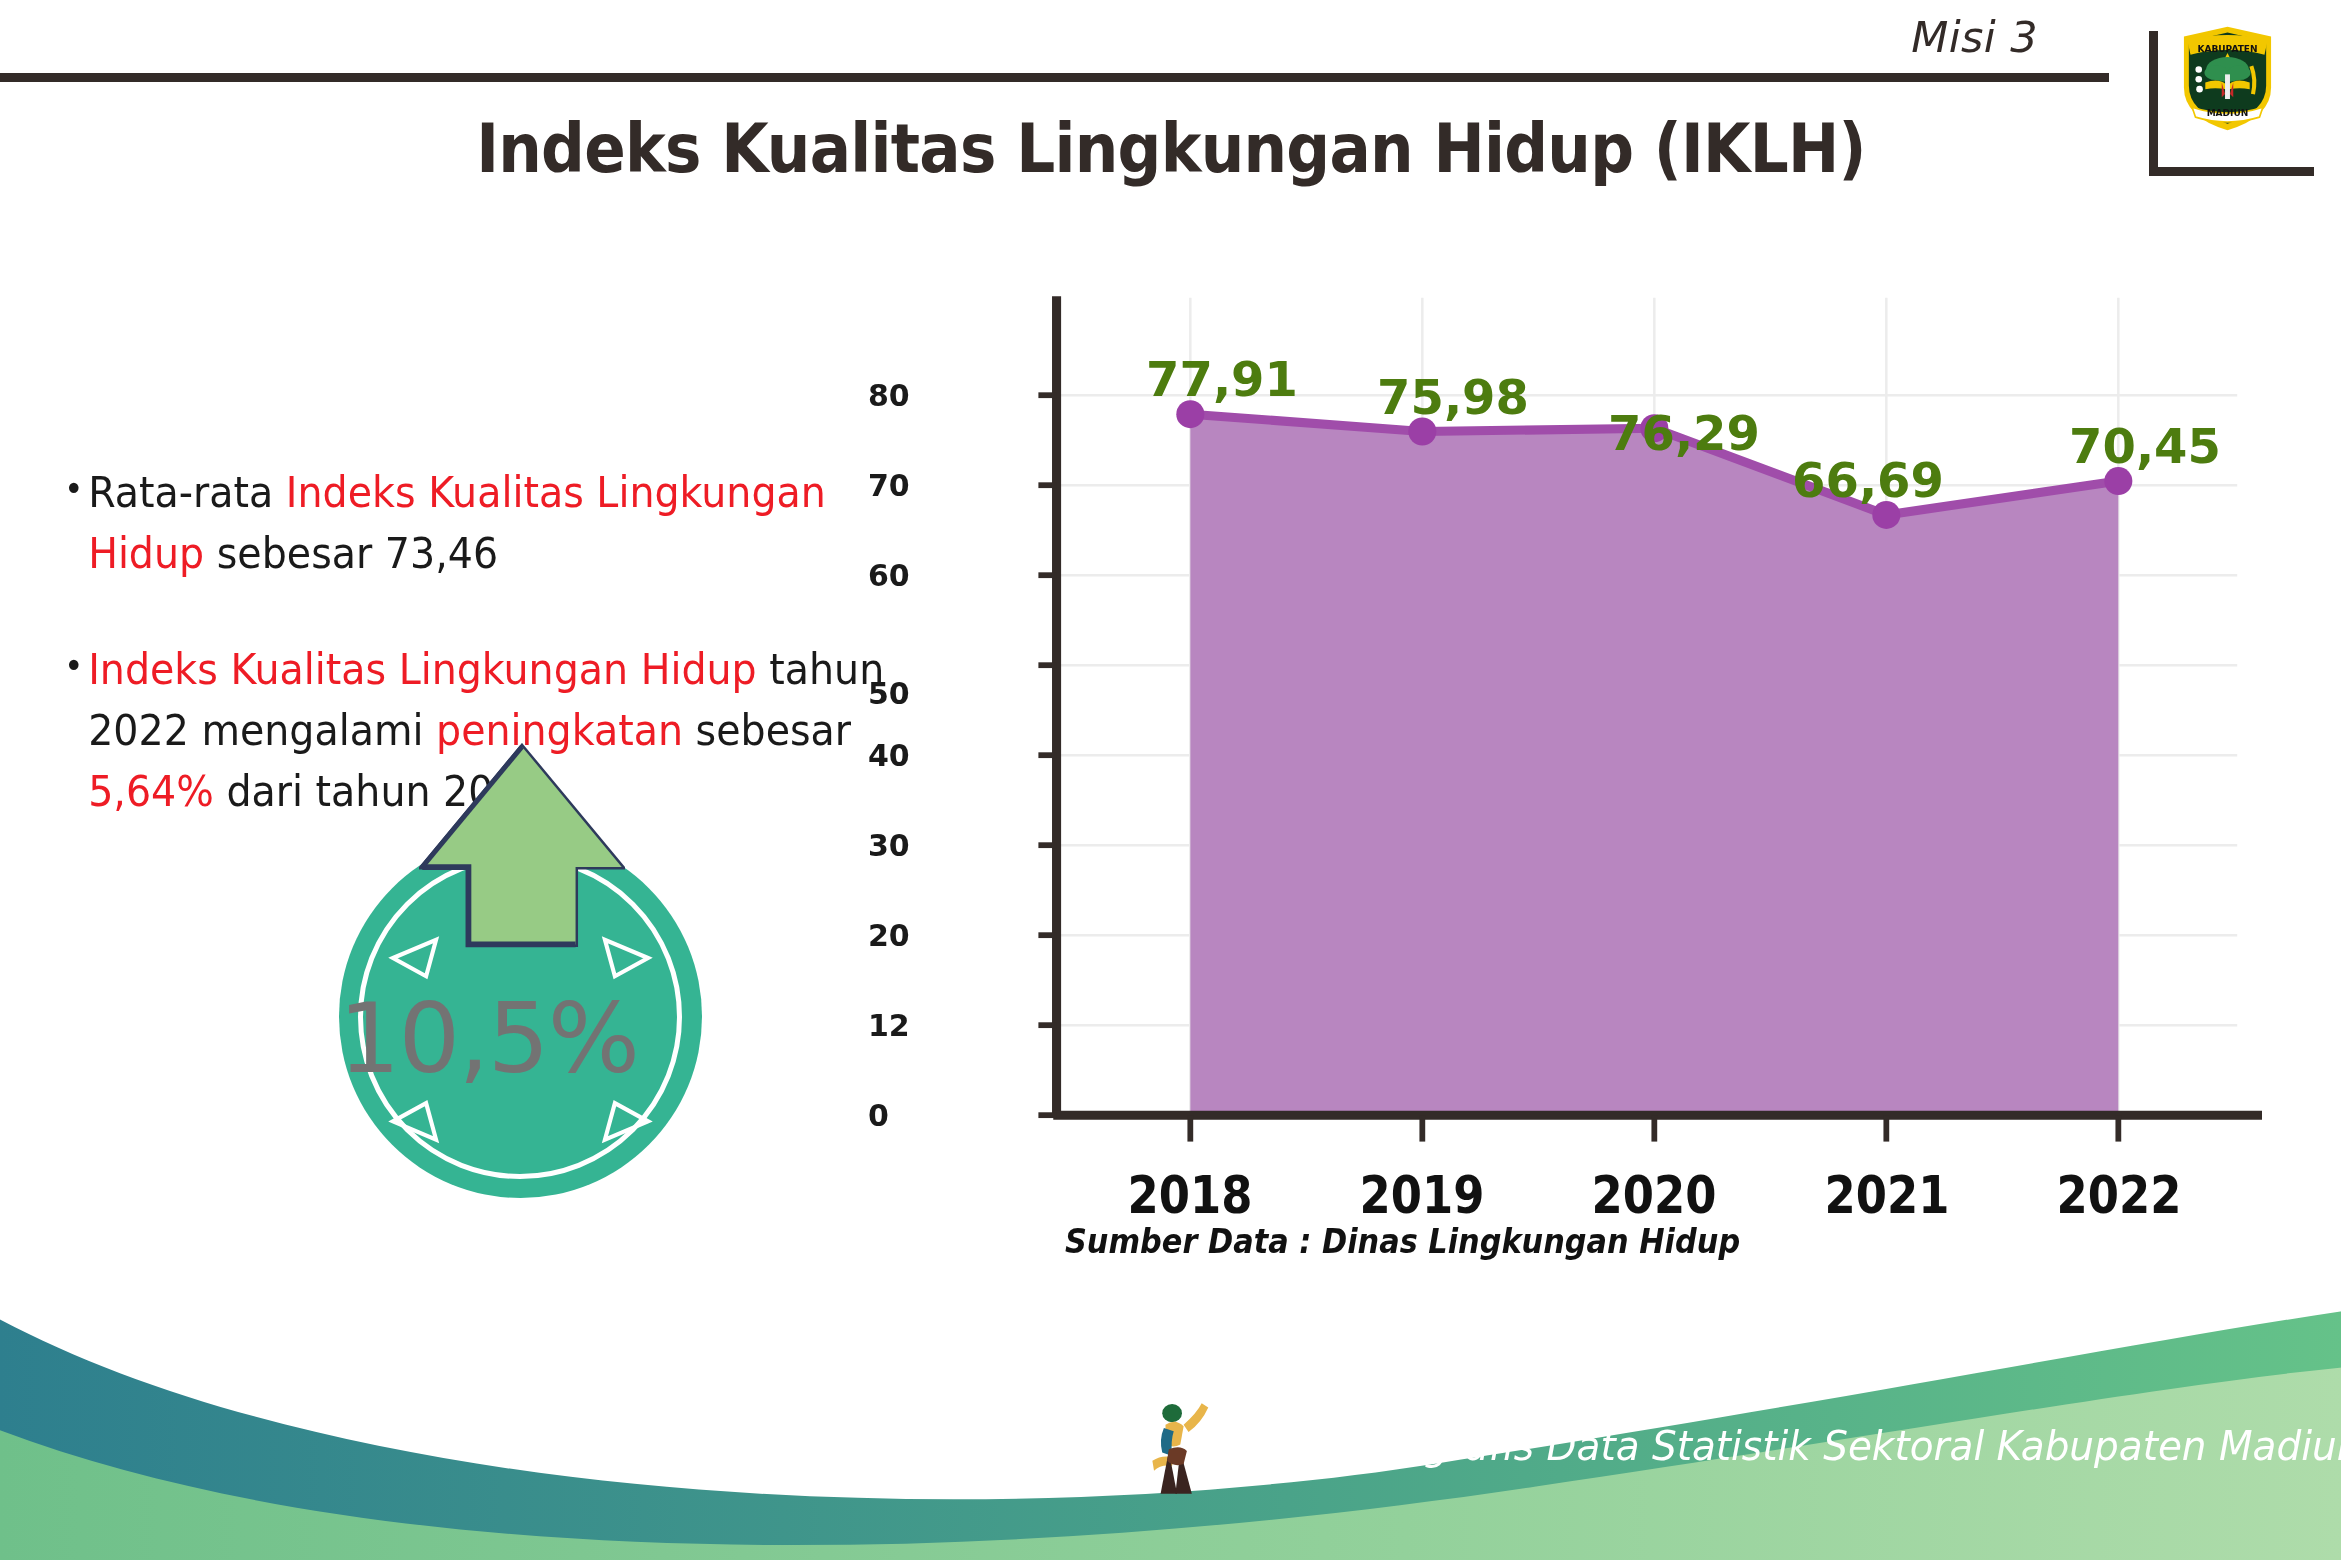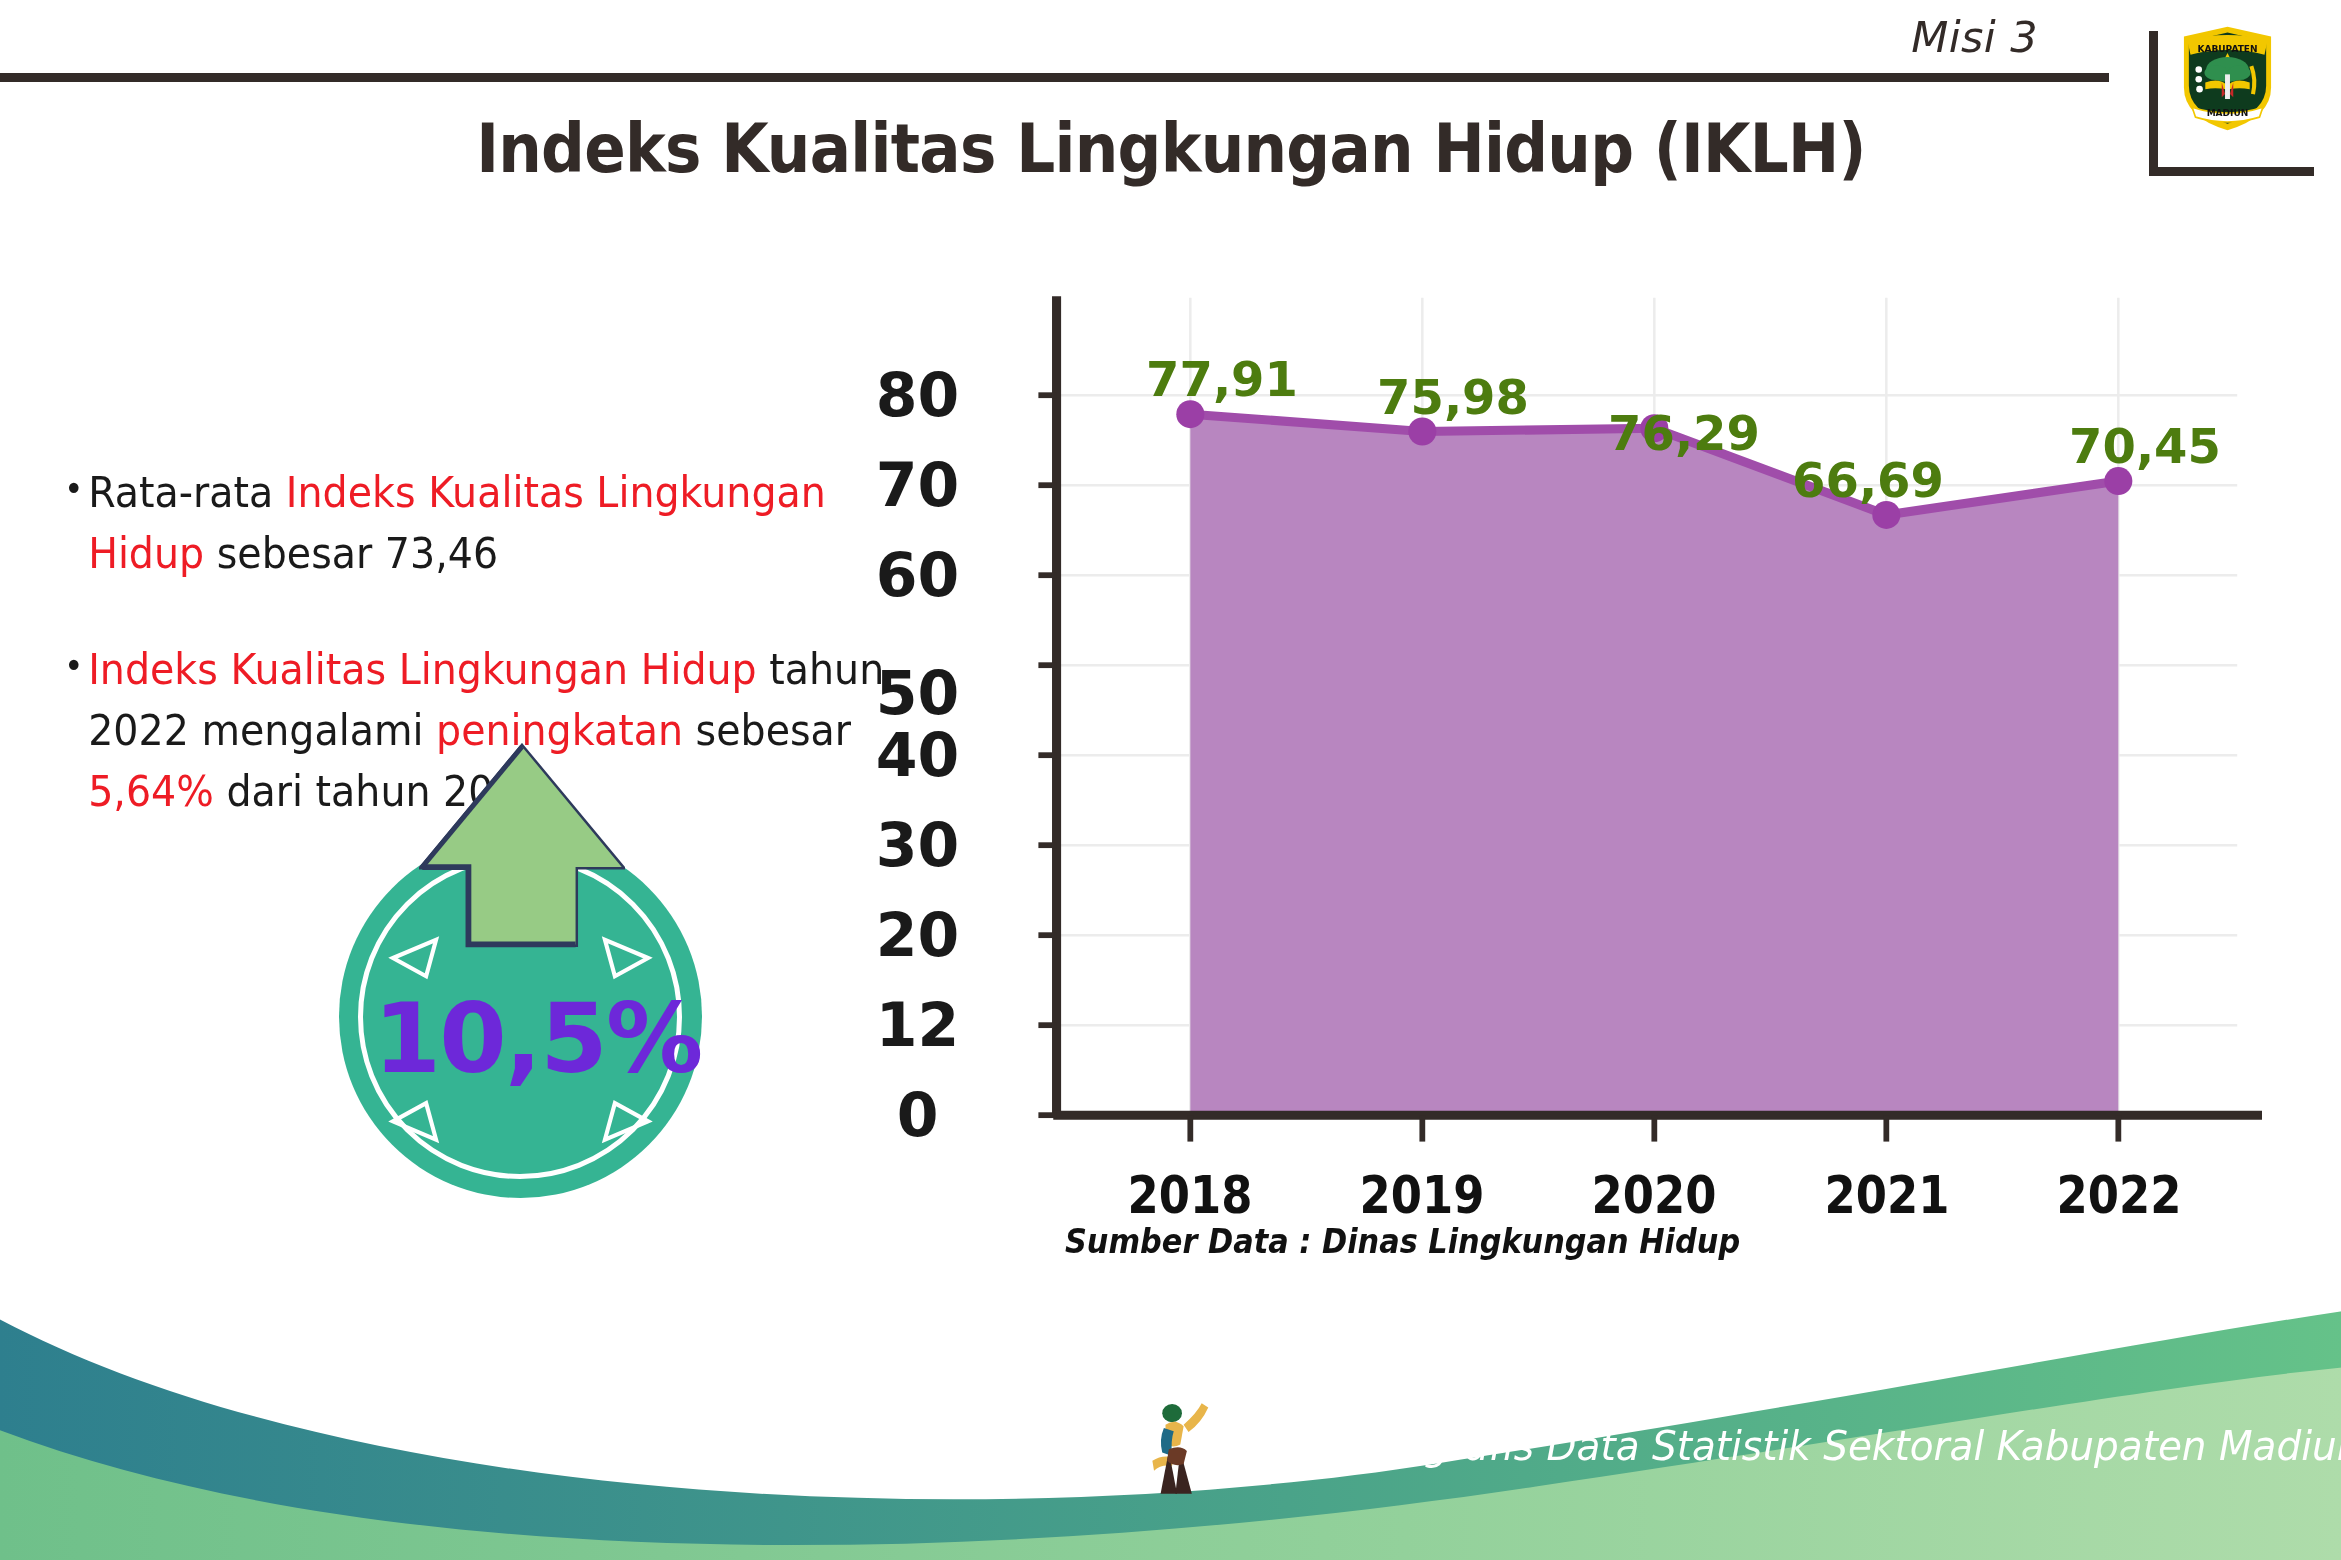--- a/index.html
+++ b/index.html
@@ -76,39 +76,39 @@
     position:absolute;left:36px;top:112px;width:324px;height:324px;
     border-radius:50%;
     border:5.8px solid #ffffff;
     box-sizing:border-box;
   }
   .badge-arrow{
     position:absolute;left:97px;top:0px;width:206px;height:281px;
   }
   .badge-value{
     position:absolute;left:16.5px;top:239px;width:363px;
-    text-align:right;
-    font-family:"DejaVu Sans",sans-serif;
-    font-weight:bold;
+    text-align:left;
+    font-family:"DejaVu Sans",sans-serif;
+    font-weight:normal;
     font-size:97px;
-    color:#6d28d9;
+    color:#737373;
     letter-spacing:-1.7px;
   }
   .tick{position:absolute;}
 
   
   .chart{
     position:absolute;left:974px;top:281px;width:1288px;height:917px;
   }
   .chart svg{display:block;}
   .ylab{
     position:absolute;
     font-family:"DejaVu Sans",sans-serif;
-    font-weight:bold;font-size:60px;color:#1a1a1a;
-    text-align:center;width:99px;
+    font-weight:bold;font-size:30px;color:#1a1a1a;
+    text-align:left;width:99px;
     transform:translateY(-50%);
   }
   .xlab{
     position:absolute;
     font-family:"DejaVu Sans",sans-serif;
     font-weight:bold;font-size:51px;color:#111111;
     text-align:center;width:182px;
     transform:translateX(-50%) scaleX(.88);
   }
   .dlab{

